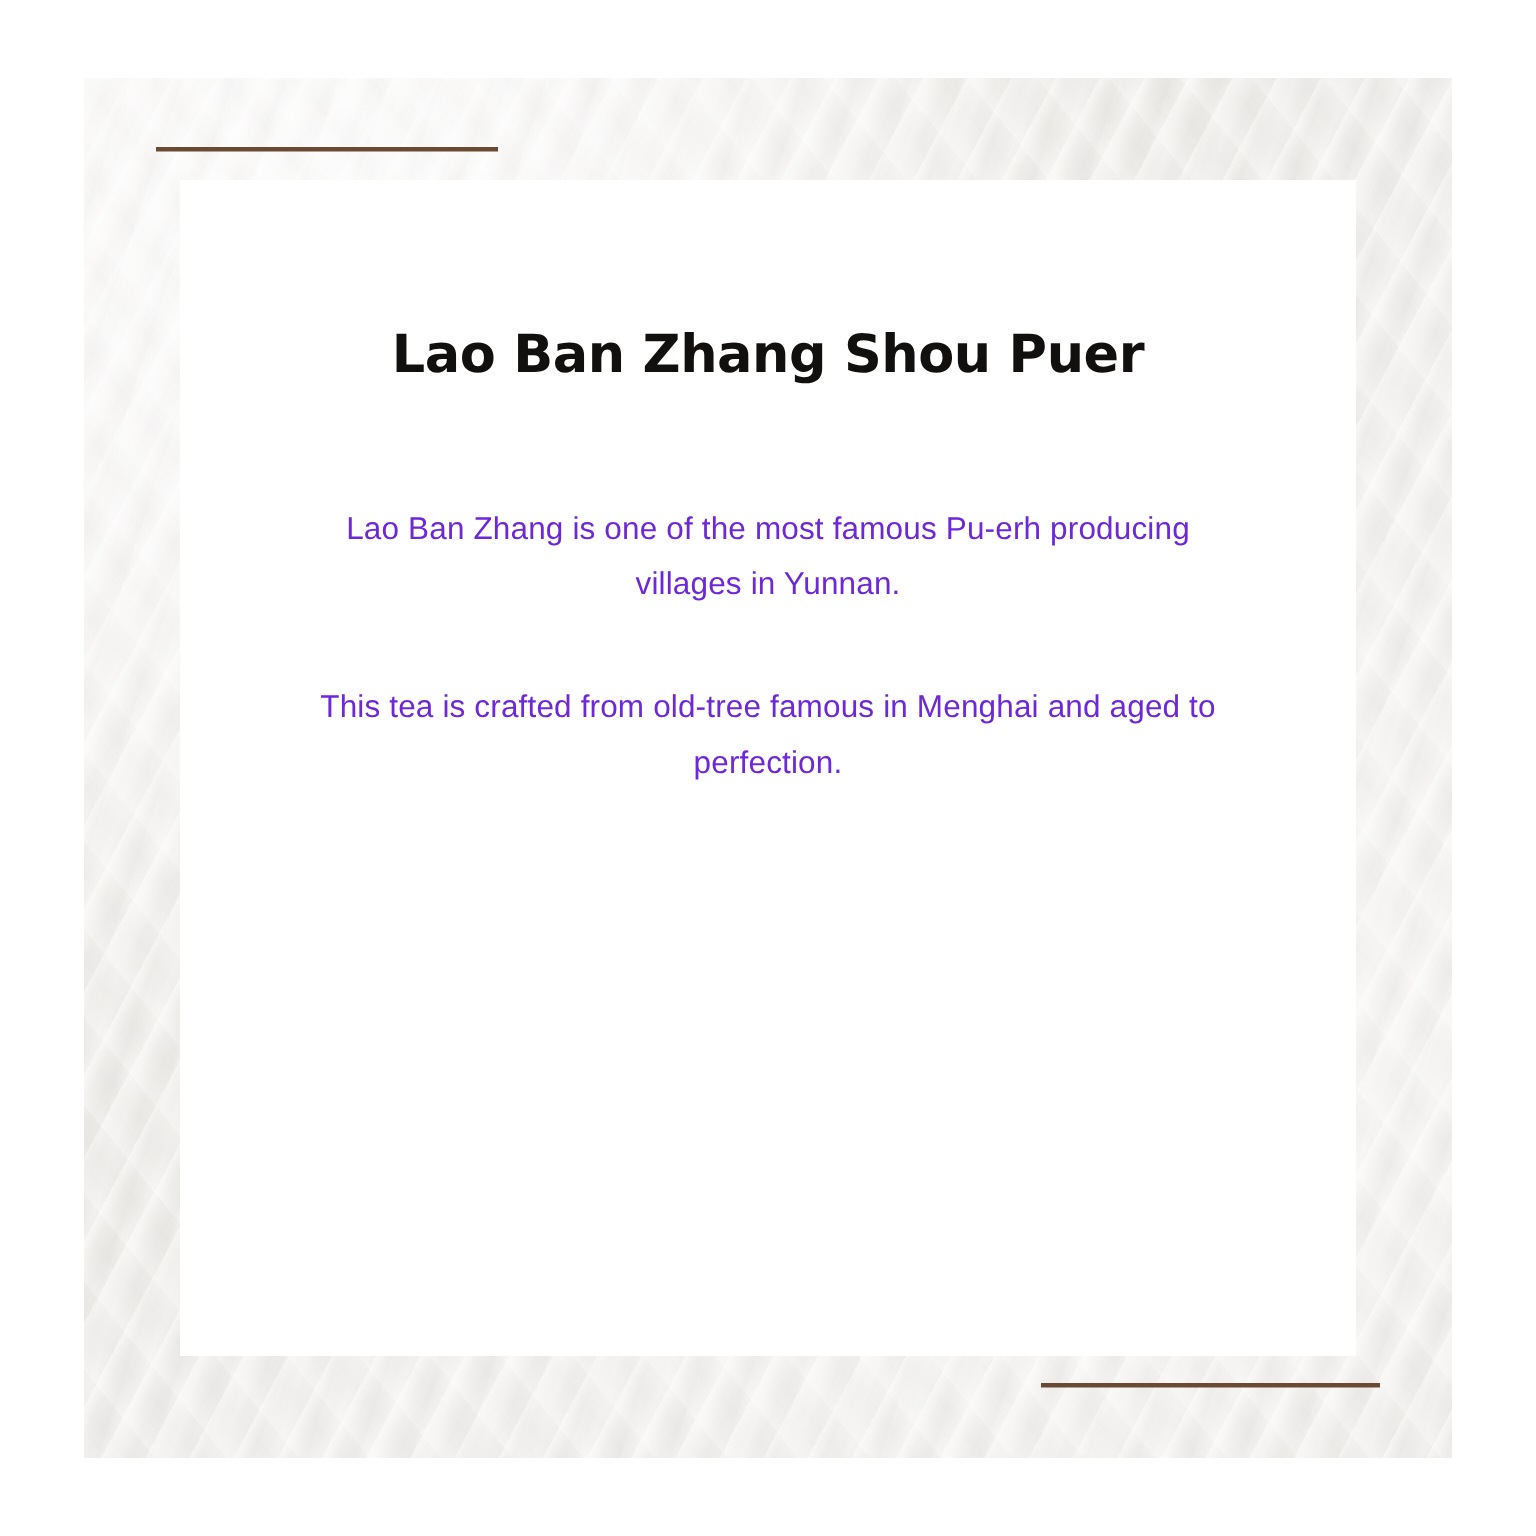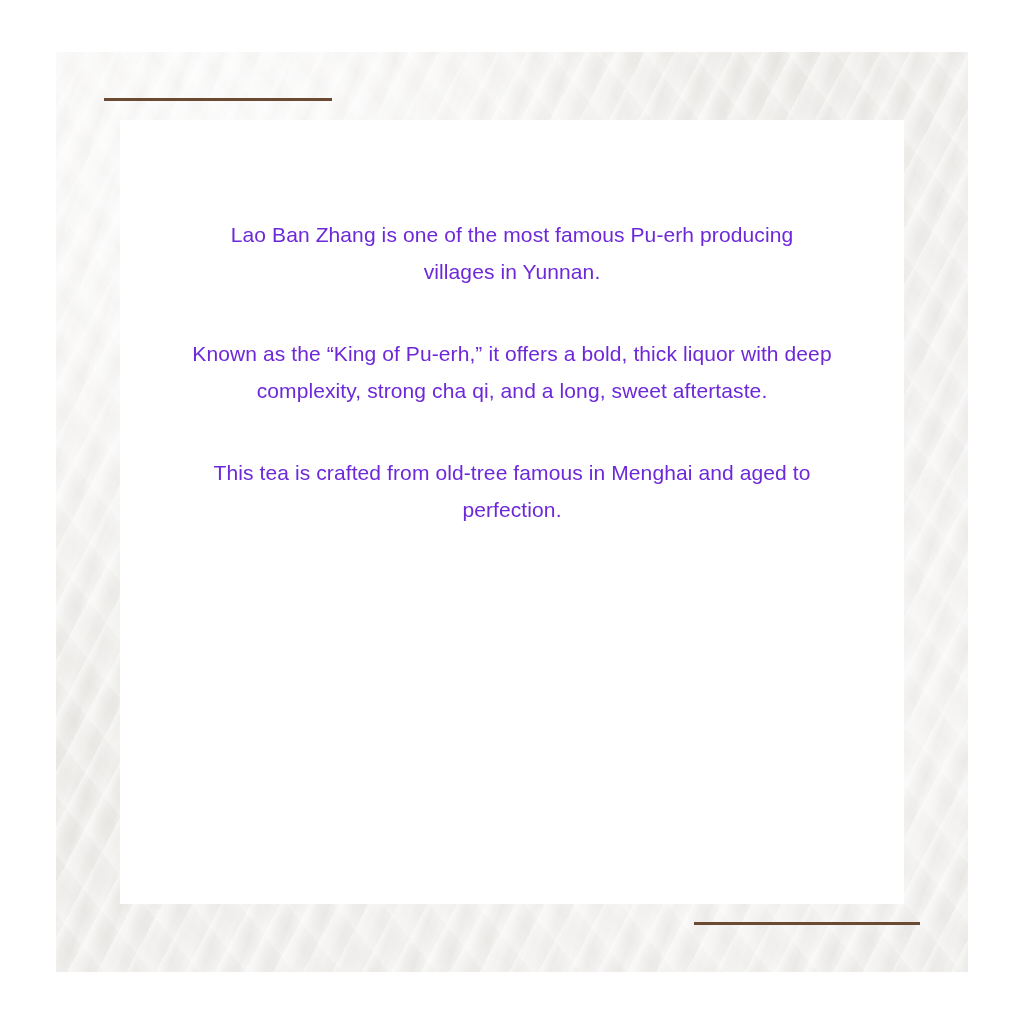--- a/index.html
+++ b/index.html
@@ -121,21 +121,21 @@
 <body>
 
 <div class="canvas">
 
   <div class="paper-panel"></div>
 
   <div class="rule rule-top"></div>
 
   <div class="card">
     <div class="card-inner">
+      <h1 class="title">Lao Ban Zhang Shou Puer</h1>
       <p class="body-text para-1">Lao Ban Zhang is one of the most famous Pu-erh producing villages in Yunnan.</p>
-      <p class="body-text para-2">Known as the “King of Pu-erh,” it offers a bold, thick liquor with deep complexity, strong cha qi, and a long, sweet aftertaste.</p>
       <p class="body-text para-3">This tea is crafted from old-tree famous in Menghai and aged to perfection.</p>
     </div>
   </div>
 
   <div class="rule rule-bottom"></div>
 
 </div>
 
 </body></html>

